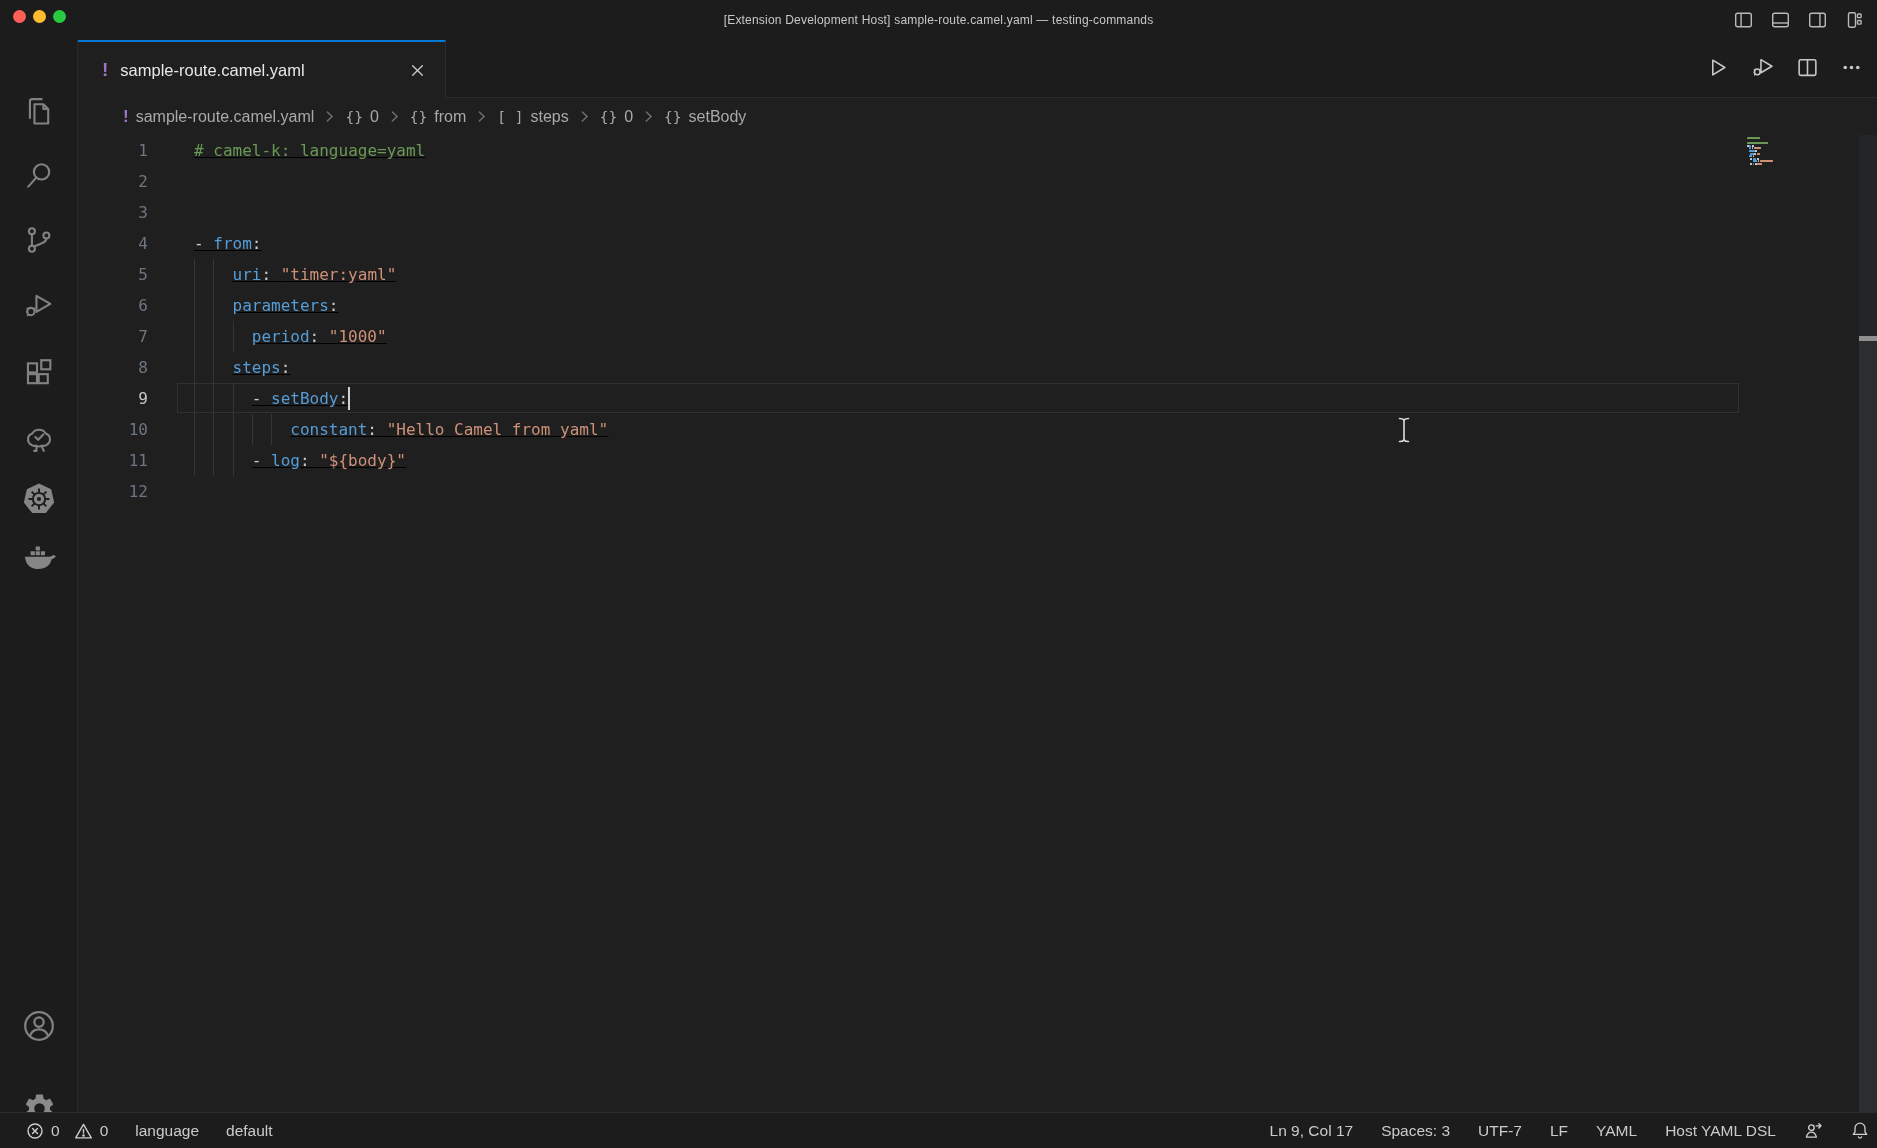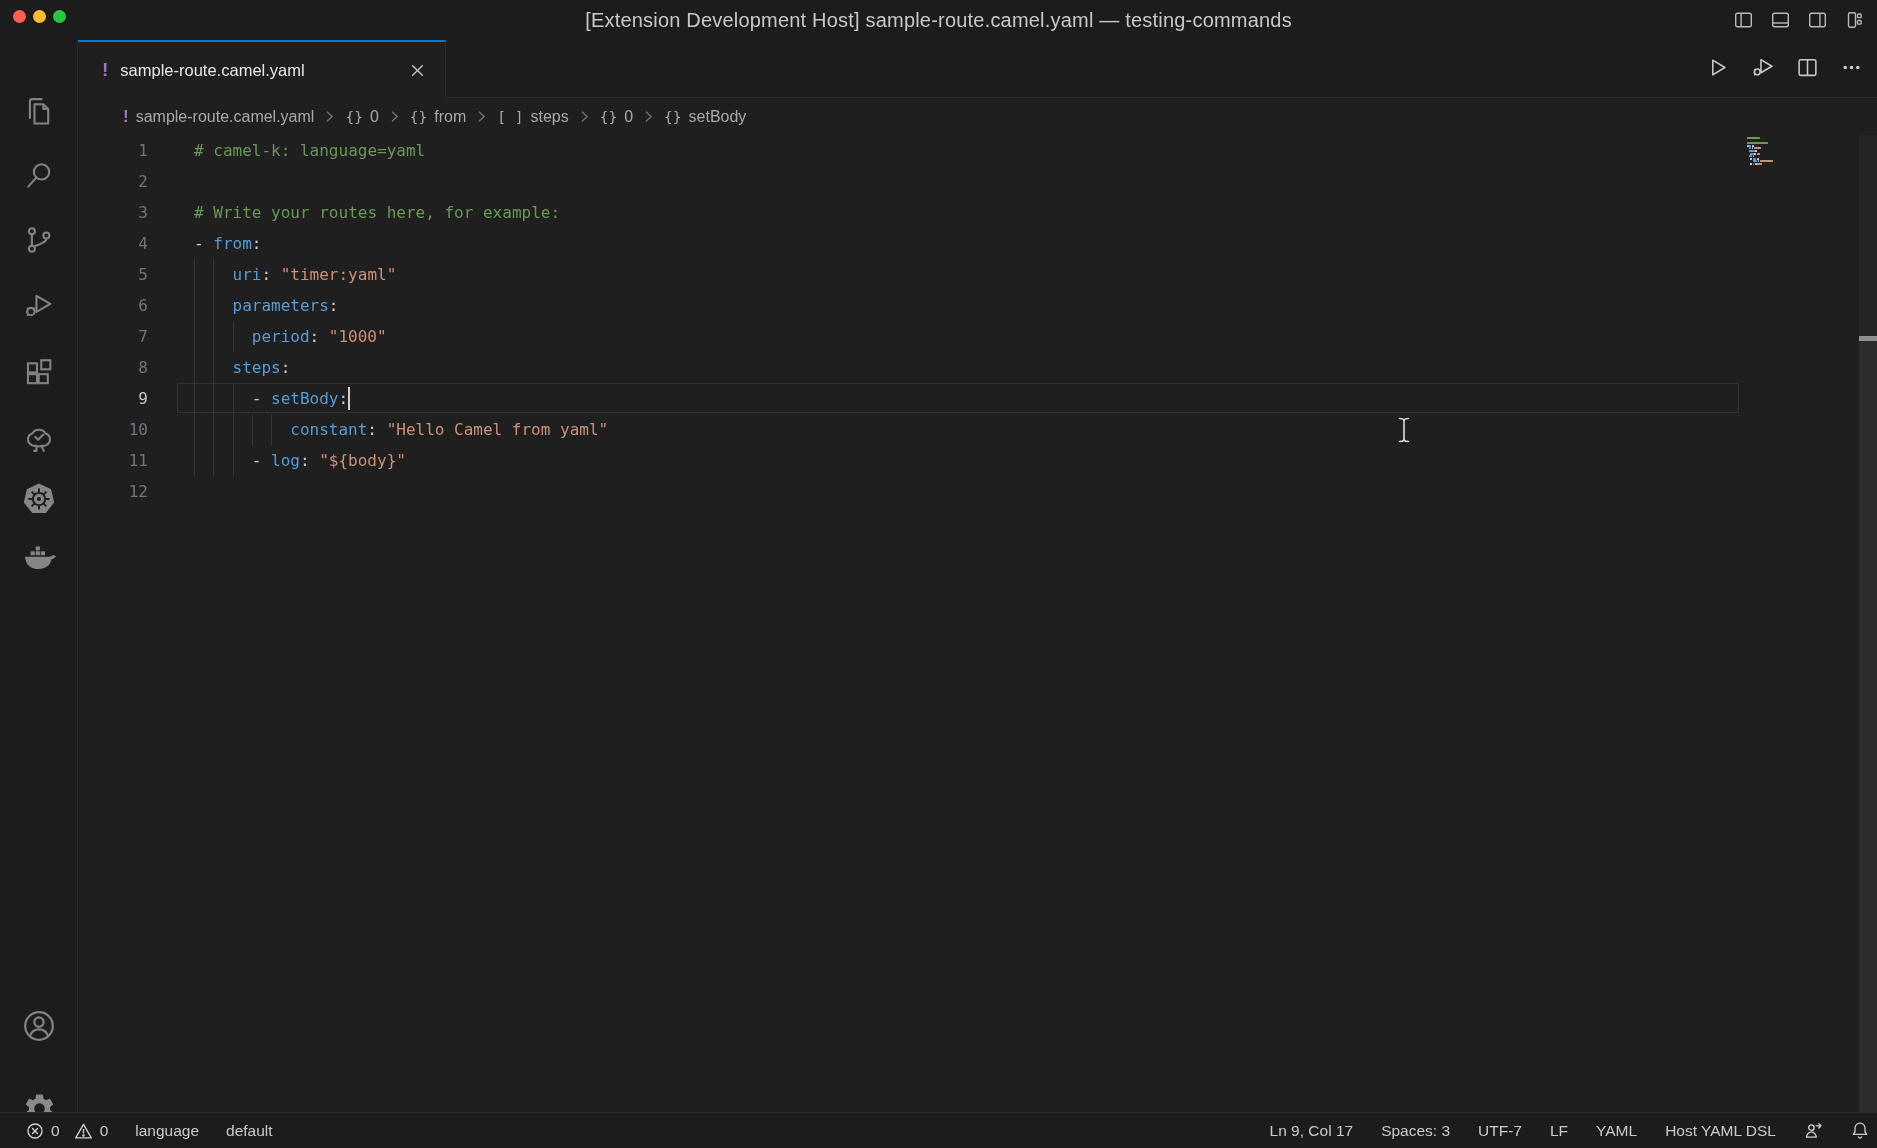--- a/index.html
+++ b/index.html
@@ -4,21 +4,21 @@
 <style>
   * { margin:0; padding:0; box-sizing:border-box; }
   html,body { width:1877px; height:1148px; overflow:hidden; }
   body { background:#1f1f1f; font-family:"Liberation Sans", sans-serif; position:relative; }
 
   
   .titlebar { position:absolute; left:0; top:0; width:1877px; height:40px; background:#1c1c1c; }
   .traffic { position:absolute; top:10px; left:13px; display:flex; gap:7px; }
   .traffic span { width:13px; height:13px; border-radius:50%; display:block; }
   .win-title { position:absolute; left:0; right:0; top:0; height:40px; line-height:40px;
-               text-align:center; color:#c8c8c8; font-size:20px; letter-spacing:.2px; }
+               text-align:center; color:#c8c8c8; font-size:12px; letter-spacing:.2px; }
   .win-controls { position:absolute; right:12px; top:10px; display:flex; gap:16px; }
   .win-controls svg { display:block; }
 
   
   .activitybar { position:absolute; left:0; top:40px; width:78px; height:1072px;
                  background:#1c1c1c; border-right:1px solid #2b2b2b; }
   .act-item { position:absolute; left:21px; width:36px; height:36px; display:flex;
               align-items:center; justify-content:center; cursor:pointer; }
   .act-item svg { display:block; }
 
@@ -47,21 +47,21 @@
   
   .editor { position:absolute; left:78px; top:135px; width:1781px; height:977px; background:#1f1f1f; }
   .codelens { height:31px; line-height:31px; padding-left:116px; font-size:15px; color:#969696; }
   .codelens span.lens-link { cursor:pointer; }
   .codelens .lens-sep { margin:0 7px; color:#8a8a8a; }
   .code-row { position:relative; height:31px; line-height:31px; white-space:pre;
               font-family:"DejaVu Sans Mono", monospace; font-size:16px; }
   .gutter { position:absolute; left:0; top:0; width:70px; text-align:right; color:#6e7681;
             font-size:16px; cursor:pointer; }
   .code-row.current .gutter { color:#c6c6c6; }
-  .code-content { position:absolute; left:116px; top:0; }
+  .code-content { position:absolute; left:116px; top:0;text-decoration:underline; }
   .indent-spacer { display:inline-block; height:1px; }
   .guide { position:absolute; top:0; width:1px; height:31px; background:#353535; }
   .cur-box { position:absolute; left:99px; top:0; width:1562px; height:30px;
              border:1.5px solid #323232; pointer-events:none; }
   .caret { position:absolute; top:4px; width:2px; height:23px; background:#d0d0d0; }
   .tok-comment { color:#6a9955; } .tok-key { color:#569cd6; }
   .tok-punct { color:#cccccc; } .tok-string { color:#ce9178; }
 
   
   .minimap { position:absolute; left:1747px; top:137px; width:46px; height:32px; cursor:pointer; }
@@ -310,21 +310,21 @@
     <span class="bc-item">
       <span class="bc-icon">{}</span>
       <span>setBody</span>
     </span>
   </div>
 
 <div class="editor">
   <div id="codelines">
       <div class="code-row"><span class="gutter">1</span><span class="code-content"><span class="tok-comment"># camel-k: language=yaml</span></span></div>
       <div class="code-row"><span class="gutter">2</span><span class="code-content"></span></div>
-      <div class="code-row"><span class="gutter">3</span><span class="code-content"><span class="tok-comment"># Write your routes here, for example:</span></span></div>
+      <div class="code-row"><span class="gutter">3</span></div>
       <div class="code-row"><span class="gutter">4</span><span class="code-content"><span class="tok-punct">- </span><span class="tok-key">from</span><span class="tok-punct">:</span></span></div>
       <div class="code-row"><span class="guide" style="left: 116px;"></span><span class="guide" style="left: 135.26px;"></span><span class="gutter">5</span><span class="code-content"><span class="indent-spacer" style="width: 38.52px;"></span><span class="tok-key">uri</span><span class="tok-punct">: </span><span class="tok-string">"timer:yaml"</span></span></div>
       <div class="code-row"><span class="guide" style="left: 116px;"></span><span class="guide" style="left: 135.26px;"></span><span class="gutter">6</span><span class="code-content"><span class="indent-spacer" style="width: 38.52px;"></span><span class="tok-key">parameters</span><span class="tok-punct">:</span></span></div>
       <div class="code-row"><span class="guide" style="left: 116px;"></span><span class="guide" style="left: 135.26px;"></span><span class="guide" style="left: 154.52px;"></span><span class="gutter">7</span><span class="code-content"><span class="indent-spacer" style="width: 57.78px;"></span><span class="tok-key">period</span><span class="tok-punct">: </span><span class="tok-string">"1000"</span></span></div>
       <div class="code-row"><span class="guide" style="left: 116px;"></span><span class="guide" style="left: 135.26px;"></span><span class="gutter">8</span><span class="code-content"><span class="indent-spacer" style="width: 38.52px;"></span><span class="tok-key">steps</span><span class="tok-punct">:</span></span></div>
       <div class="code-row current"><div class="cur-box"></div><span class="guide" style="left: 116px;"></span><span class="guide" style="left: 135.26px;"></span><span class="guide" style="left: 154.52px;"></span><span class="gutter">9</span><span class="code-content"><span class="indent-spacer" style="width: 57.78px;"></span><span class="tok-punct">- </span><span class="tok-key">setBody</span><span class="tok-punct">:</span></span><span class="caret" style="left: 270.08px;"></span></div>
       <div class="code-row"><span class="guide" style="left: 116px;"></span><span class="guide" style="left: 135.26px;"></span><span class="guide" style="left: 154.52px;"></span><span class="guide" style="left: 173.78px;"></span><span class="guide" style="left: 193.04px;"></span><span class="gutter">10</span><span class="code-content"><span class="indent-spacer" style="width: 96.3px;"></span><span class="tok-key">constant</span><span class="tok-punct">: </span><span class="tok-string">"Hello Camel from yaml"</span></span></div>
       <div class="code-row"><span class="guide" style="left: 116px;"></span><span class="guide" style="left: 135.26px;"></span><span class="guide" style="left: 154.52px;"></span><span class="gutter">11</span><span class="code-content"><span class="indent-spacer" style="width: 57.78px;"></span><span class="tok-punct">- </span><span class="tok-key">log</span><span class="tok-punct">: </span><span class="tok-string">"${body}"</span></span></div>
       <div class="code-row"><span class="gutter">12</span><span class="code-content"></span></div>
     </div>

